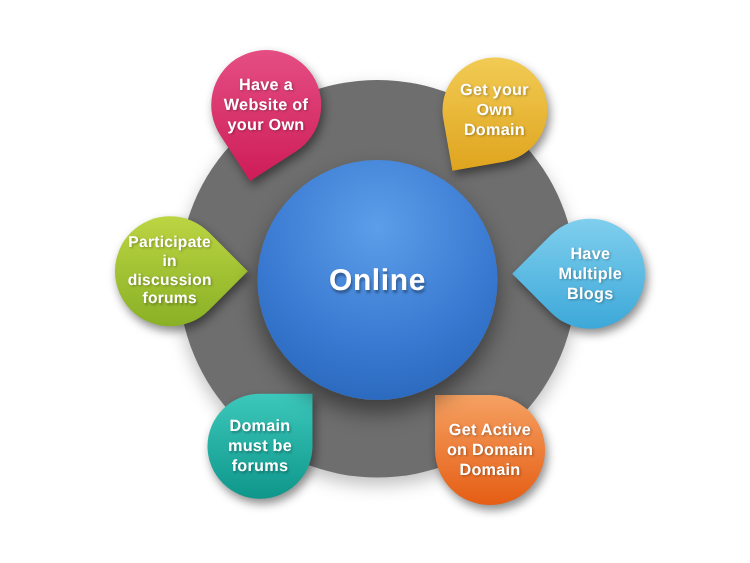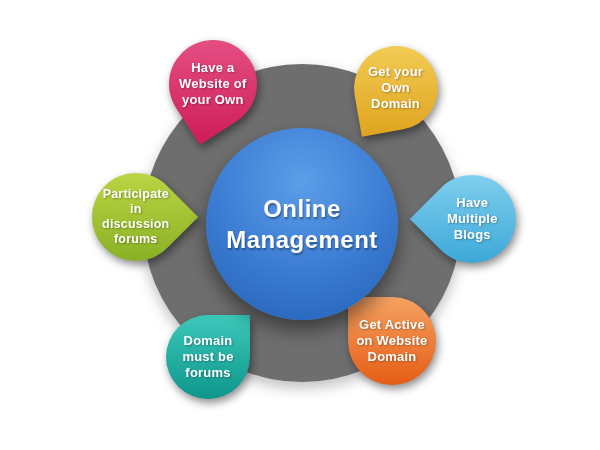--- a/index.html
+++ b/index.html
@@ -33,21 +33,21 @@
   .p-yellow{left:354px;top:46px;width:84px;height:84px;}
   .p-yellow .petal-shape{border-radius:50% 50% 50% 0;transform:rotate(-10deg);}
   .p-yellow .petal-text{transform:rotate(10deg);}
 
   
   .p-blue{left:428px;top:175px;width:88px;height:88px;}
   .p-blue .petal-shape{border-radius:50% 50% 50% 0;transform:rotate(45deg);}
   .p-blue .petal-text{transform:rotate(-45deg);}
 
   
-  .p-orange{left:348px;top:297px;width:88px;height:88px;}
+  .p-orange{left:348px;top:316px;width:88px;height:88px;}
   .p-orange .petal-shape{border-radius:0 50% 50% 50%;}
 
   
   .p-teal{left:166px;top:315px;width:84px;height:84px;}
   .p-teal .petal-shape{border-radius:50% 0 50% 50%;}
 
   
   .p-green{left:92px;top:173px;width:88px;height:88px;}
   .p-green .petal-shape{border-radius:50% 0 50% 50%;transform:rotate(45deg);}
   .p-green .petal-text{transform:rotate(-45deg);}
@@ -55,21 +55,20 @@
 </style>
 </head>
 <body>
 
 <div class="stage" style="background: rgb(255, 255, 255);">
 
   <div class="ring" style="background: rgb(110, 110, 110);"></div>
 
   <div class="hub" style="background: radial-gradient(circle at 50% 28%, rgb(92, 158, 232) 0%, rgb(58, 122, 210) 55%, rgb(33, 96, 178) 100%);">
     <div class="hub-line">Online</div>
-    <div class="hub-line">Management</div>
   </div>
 
   <div class="petal p-pink">
     <div class="petal-shape" style="background: linear-gradient(213deg, rgb(232, 86, 138), rgb(206, 28, 87));">
       <div class="petal-text">
         <div class="petal-line">Have a</div>
         <div class="petal-line">Website of</div>
         <div class="petal-line">your Own</div>
       </div>
     </div>
@@ -92,21 +91,21 @@
         <div class="petal-line">Multiple</div>
         <div class="petal-line">Blogs</div>
       </div>
     </div>
   </div>
 
   <div class="petal p-orange">
     <div class="petal-shape" style="background: linear-gradient(rgb(245, 161, 98), rgb(229, 93, 20));">
       <div class="petal-text">
         <div class="petal-line">Get Active</div>
-        <div class="petal-line">on Website</div>
+        <div class="petal-line">on Domain</div>
         <div class="petal-line">Domain</div>
       </div>
     </div>
   </div>
 
   <div class="petal p-teal">
     <div class="petal-shape" style="background: linear-gradient(rgb(60, 200, 187), rgb(14, 150, 139));">
       <div class="petal-text">
         <div class="petal-line">Domain</div>
         <div class="petal-line">must be</div>

